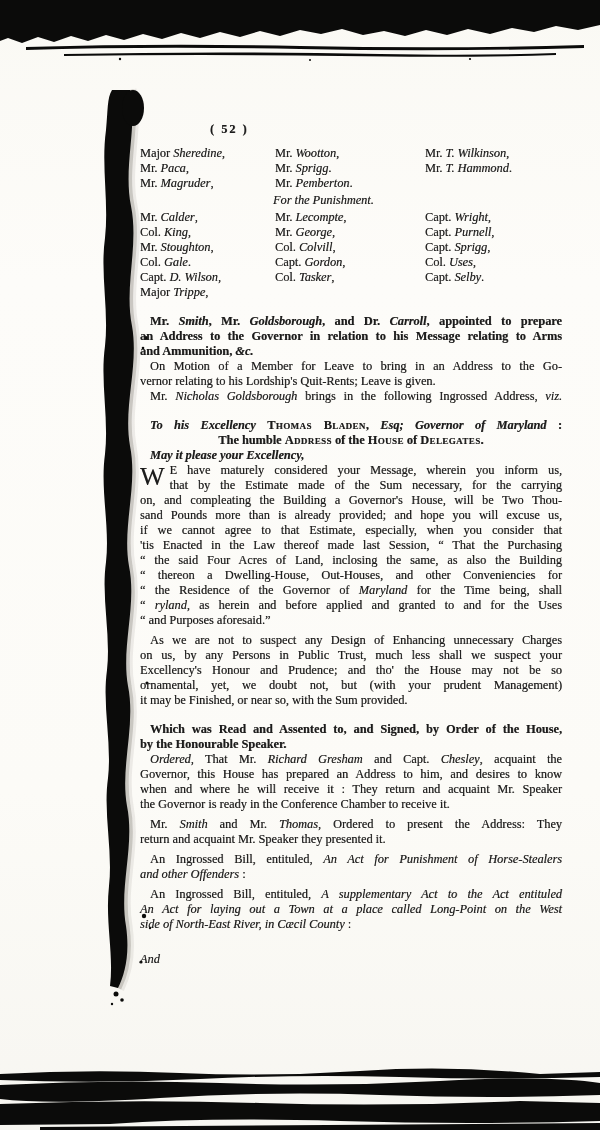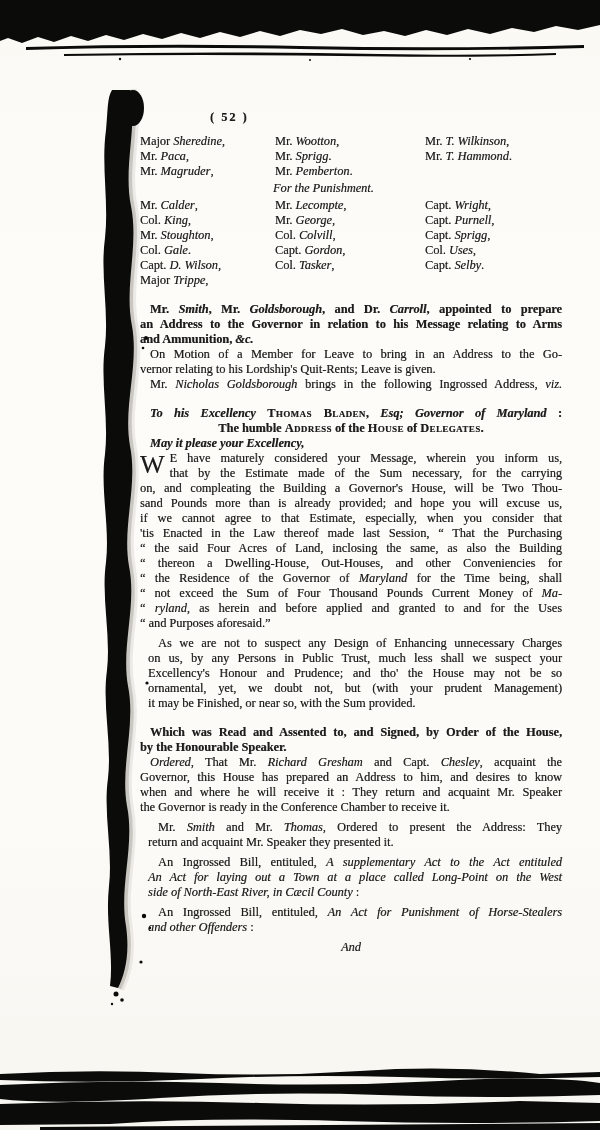--- a/index.html
+++ b/index.html
@@ -12,45 +12,45 @@
   .paper {
     position:absolute; inset:0;
     background:linear-gradient(180deg,#faf9f4 0%,#fdfcf9 25%,#fcfbf7 70%,#f7f6f1 100%);
   }
   .art { position:absolute; color:var(--artifact); }
   .art-top    { left:0;   top:0; }
   .art-left   { left:100px; top:86px; }
   .art-bottom { left:0;   top:1066px; }
 
   .content {
-    position:absolute; left:140px; top:110px; width:422px;
+    position:absolute; left:140px; top:122px; width:422px;
     color:var(--ink); font-size:12.3px; line-height:15px;
     text-shadow:0.35px 0 0 rgba(28,24,20,0.55);
   }
   .page-number {
     margin:0 0 9px 70px; font-weight:700; letter-spacing:2px;
     filter:blur(0.4px);
   }
   .names-grid { display:grid; grid-template-columns:135px 150px 137px; }
   .ncell { height:15px; white-space:nowrap; }
   .it { font-style:italic; }
   .sc { font-variant:small-caps; letter-spacing:0.4px; }
   .aff-head { font-style:italic; margin:2px 0 2px 133px; }
 
-  .para.g1 { margin-top:5px;margin-left:8px; }
+  .para.g1 { margin-top:5px; }
   .para.g2 { margin-top:14px;font-weight:bold; }
   .line { min-height:15px; }
   .line.j { text-align:justify; text-align-last:justify; }
   .line.ind { text-indent:10px; }
   .line.center { text-align:right; text-align-last:center; }
   .dropcap {
     float:left; font-size:26px; line-height:25px; height:28px;
     margin:1px 5px 0 0;
   }
-  .catchword { text-align:center; margin-top:5px; }
+  .catchword { text-align:left; margin-top:20px; }
 </style>
 </head>
 <body>
 
 <div class="paper"></div>
 
 <svg class="art art-top" width="600" height="64" viewBox="0 0 600 64">
   <path fill="currentColor" d="M0,0 H600 V25 L578,30 556,26 534,32 512,28 490,34 468,29 447,35 426,30 405,36 384,31 363,35 342,29 321,34 300,30 280,36 260,31 240,37 220,32 200,38 181,33 162,39 143,34 124,40 106,35 88,41 71,36 54,42 38,37 22,43 8,38 0,41 Z"></path>
   <path fill="currentColor" d="M26,47 Q160,43 300,46 Q450,49 584,45 L584,48 Q440,52 300,49 Q150,46 26,50 Z"></path>
   <path fill="currentColor" d="M64,54 Q220,51 380,54 Q480,56 556,53 L556,55 Q460,58 340,56 Q200,54 64,56 Z"></path>
@@ -141,21 +141,20 @@
       <div class="para ">
         <div class="line j"><span class="dropcap">W</span><span>E have maturely considered your Message, wherein you inform us,</span></div>
         <div class="line j"><span>that by the Estimate made of the Sum necessary, for the carrying</span></div>
         <div class="line j"><span>on, and compleating the Building a Governor's House, will be Two Thou-</span></div>
         <div class="line j"><span>sand Pounds more than is already provided; and hope you will excuse us,</span></div>
         <div class="line j"><span>if we cannot agree to that Estimate, especially, when you consider that</span></div>
         <div class="line j"><span>'tis Enacted in the Law thereof made last Session, “ That the Purchasing</span></div>
         <div class="line j"><span>“ the said Four Acres of Land, inclosing the same, as also the Building</span></div>
         <div class="line j"><span>“ thereon a Dwelling-House, Out-Houses, and other Conveniencies for</span></div>
         <div class="line j"><span>“ the Residence of the Governor of </span><span class="it">Maryland</span><span> for the Time being, shall</span></div>
-        <div class="line j"><span>“ not exceed the Sum of Four Thousand Pounds Current Money of </span><span class="it">Ma-</span></div>
         <div class="line j"><span>“ </span><span class="it">ryland</span><span>, as herein and before applied and granted to and for the Uses</span></div>
         <div class="line "><span>“ and Purposes aforesaid.”</span></div>
       </div>
       <div class="para g1">
         <div class="line ind j"><span>As we are not to suspect any Design of Enhancing unnecessary Charges</span></div>
         <div class="line j"><span>on us, by any Persons in Public Trust, much less shall we suspect your</span></div>
         <div class="line j"><span>Excellency's Honour and Prudence; and tho' the House may not be so</span></div>
         <div class="line j"><span>ornamental, yet, we doubt not, but (with your prudent Management)</span></div>
         <div class="line "><span>it may be Finished, or near so, with the Sum provided.</span></div>
       </div>
@@ -167,24 +166,24 @@
         <div class="line ind j"><span class="it">Ordered</span><span>, That Mr. </span><span class="it">Richard Gresham</span><span> and Capt. </span><span class="it">Chesley</span><span>, acquaint the</span></div>
         <div class="line j"><span>Governor, this House has prepared an Address to him, and desires to know</span></div>
         <div class="line j"><span>when and where he will receive it : They return and acquaint Mr. Speaker</span></div>
         <div class="line "><span>the Governor is ready in the Conference Chamber to receive it.</span></div>
       </div>
       <div class="para g1">
         <div class="line ind j"><span>Mr. </span><span class="it">Smith</span><span> and Mr. </span><span class="it">Thomas</span><span>, Ordered to present the Address: They</span></div>
         <div class="line "><span>return and acquaint Mr. Speaker they presented it.</span></div>
       </div>
       <div class="para g1">
+        <div class="line ind j"><span>An Ingrossed Bill, entituled, </span><span class="it">An Act for Punishment of Horse-Stealers</span></div>
+        <div class="line "><span class="it">and other Offenders</span><span> :</span></div>
+      </div>
+      <div class="para g1">
         <div class="line ind j"><span>An Ingrossed Bill, entituled, </span><span class="it">A supplementary Act to the Act entituled</span></div>
         <div class="line j"><span class="it">An Act for laying out a Town at a place called Long-Point on the West</span></div>
         <div class="line "><span class="it">side of North-East River, in Cæcil County</span><span> :</span></div>
-      </div>
-      <div class="para g1">
-        <div class="line ind j"><span>An Ingrossed Bill, entituled, </span><span class="it">An Act for Punishment of Horse-Stealers</span></div>
-        <div class="line "><span class="it">and other Offenders</span><span> :</span></div>
       </div>
     </div>
 
   <div class="catchword it">And</div>
 </div>
 
 </body></html>

